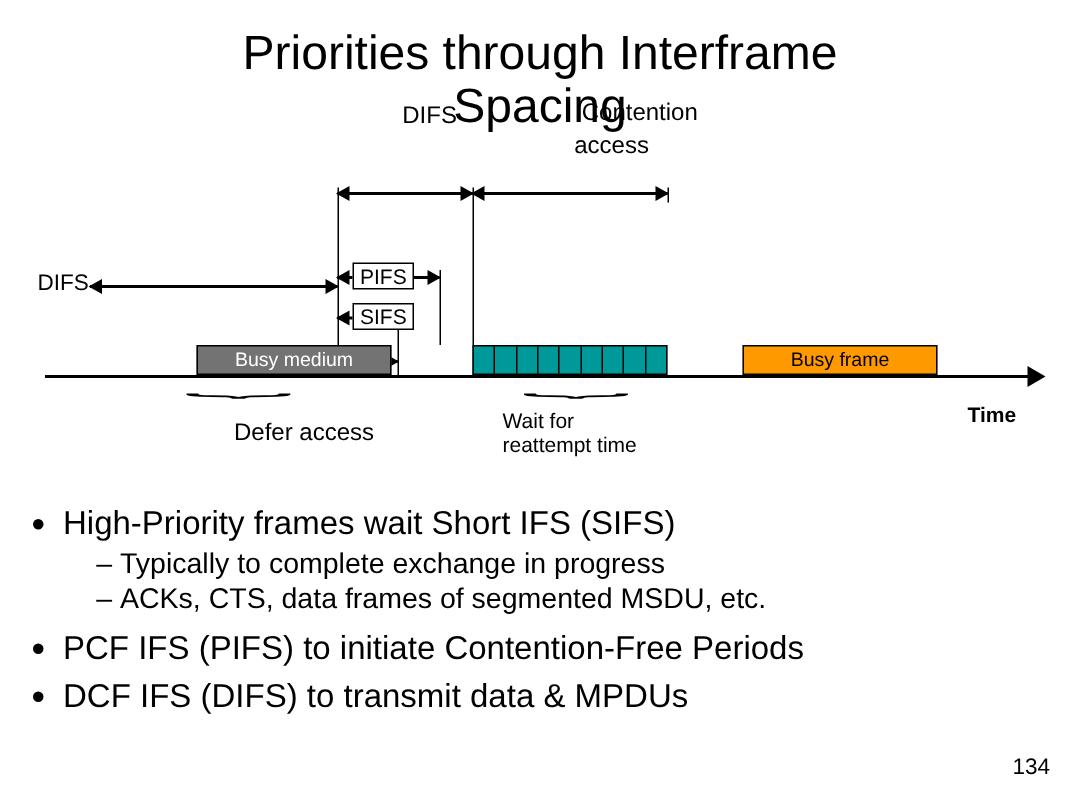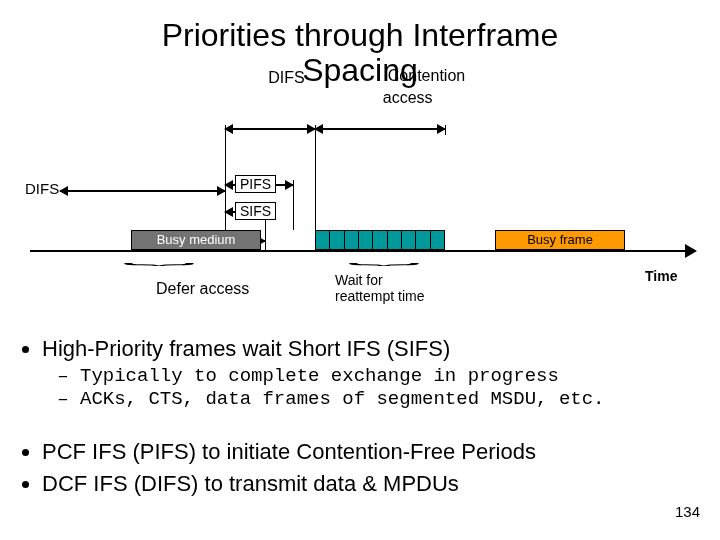--- a/index.html
+++ b/index.html
@@ -174,21 +174,21 @@
   .bullets {
     position: absolute;
     top: 335px;
     left: 22px;
     right: 22px;
     font-size: 22px;
     line-height: 1.25;
   }
   .bullets ul { margin: 0; padding-left: 20px; }
   .bullets > ul > li { margin-bottom: 4px; list-style: disc; font-size: 22px;}
-  .bullets ul ul { margin: 2px 0 26px 0; font-family: Liberation Mono, monospace; }
+  .bullets ul ul { margin: 2px 0 6px 0; }
   .bullets ul ul li { list-style: "– "; font-size: 19px; margin-left: 18px;}
   .page-num {
     position: absolute;
     bottom: 20px;
     right: 20px;
     font-size: 15px;
   }
 </style>
 </head>
 <body>

